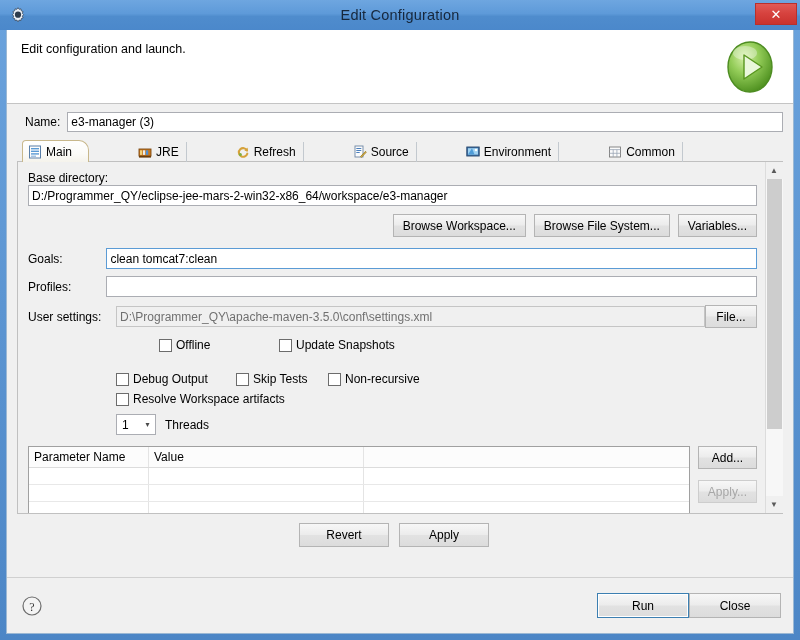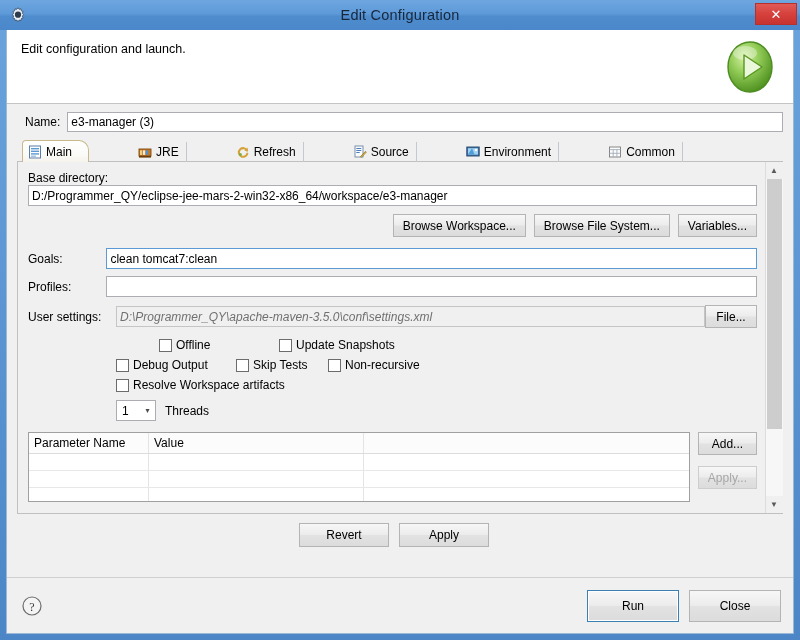--- a/index.html
+++ b/index.html
@@ -301,21 +301,21 @@
 
   .footer {
     height: 56px;
     border-top: 1px solid #d0d0d0;
     display: flex;
     align-items: center;
     padding: 0 12px 0 14px;
     background: #f0f0f0;
   }
   .footer-spacer { flex: 1; }
-  .footer .btn { min-width: 92px; height: 32px; margin-left: 10px; }
+  .footer .btn { min-width: 92px; height: 25px; }
   .help-icon { width: 22px; height: 22px; cursor: pointer; }
 </style>
 </head>
 <body>
 
 <div class="window">
 
   <div class="titlebar">
     <span class="titlebar-icon">
       <svg viewBox="0 0 18 18" width="18" height="18">
@@ -457,27 +457,27 @@
 
             
             <div class="row" style="margin-top:7px;">
               <span class="field-label" style="width:88px;">Profiles:</span>
               <input class="text-input" type="text" value="" style="">
             </div>
 
             
             <div class="row" style="margin-top:8px;">
               <span class="field-label" style="width:88px;">User settings:</span>
-              <input class="text-input readonly" type="text" style="flex: 1 1 0%; margin-right: 0; font-style: italic;" value="D:\Programmer_QY\apache-maven-3.5.0\conf\settings.xml">
+              <input class="text-input readonly" type="text" style="flex: 1 1 0%; margin-right: 0;" value="D:\Programmer_QY\apache-maven-3.5.0\conf\settings.xml">
               <button class="btn" style="min-width:52px;">File...</button>
             </div>
 
             
             <div style="margin-top:10px; padding-left:88px;">
-              <div class="row" style="margin-bottom:6px;padding-left:43px;">
+              <div class="row" style="margin-bottom:20px;padding-left:43px;">
                 <div class="checkbox-row" style="width:120px;">
                   <span class="cb"></span>
                   <span class="cb-label">Offline</span>
                 </div>
                 <div class="checkbox-row">
                   <span class="cb"></span>
                   <span class="cb-label">Update Snapshots</span>
                 </div>
               </div>
               <div class="row" style="margin-bottom:6px;">

